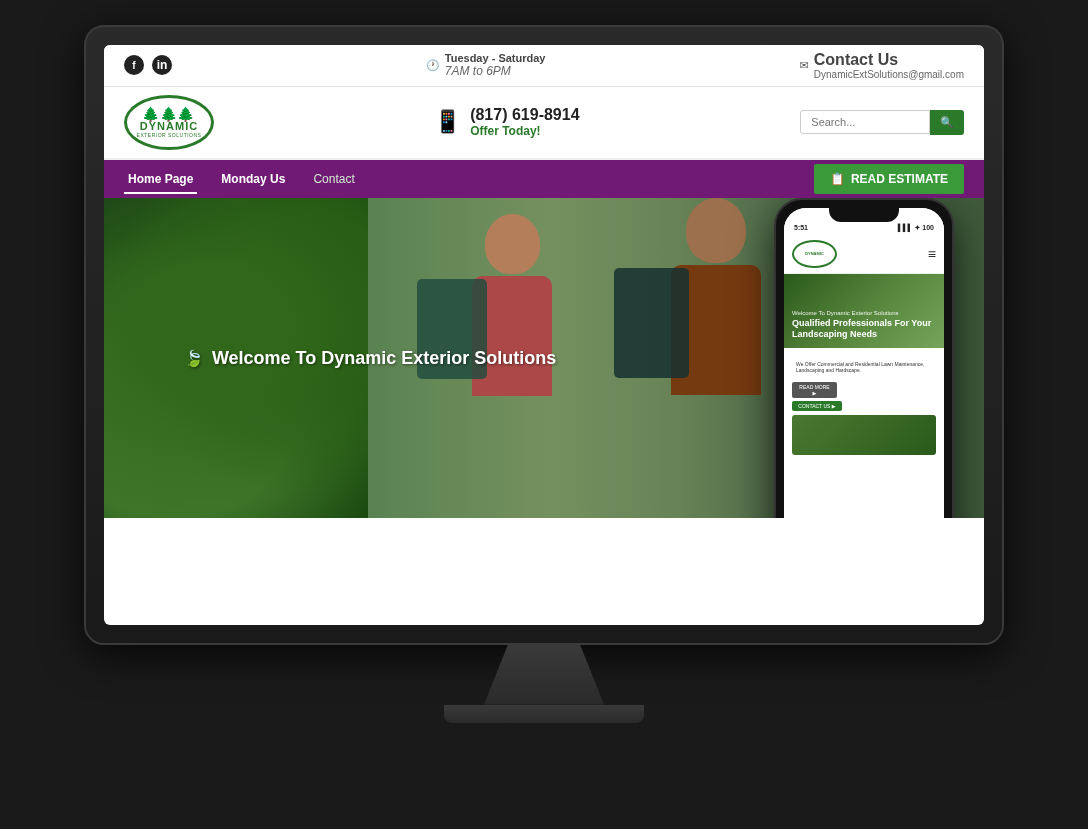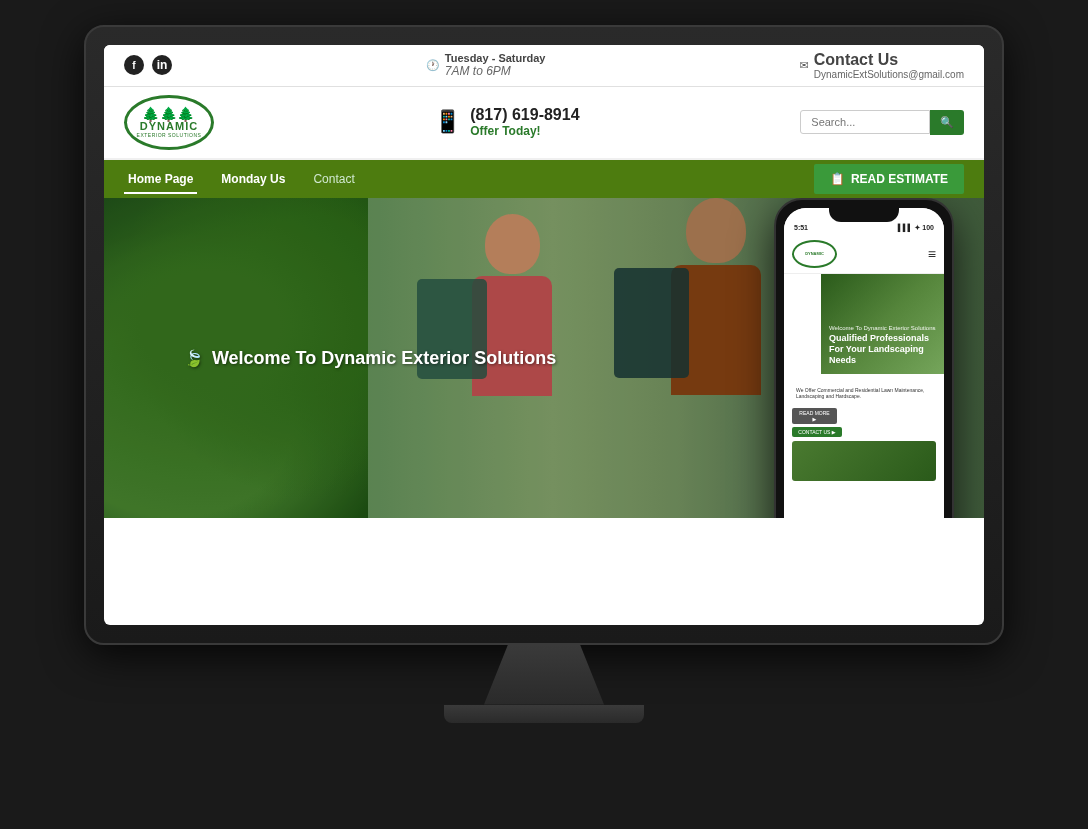--- a/index.html
+++ b/index.html
@@ -193,21 +193,21 @@
       border: none;
       padding: 6px 10px;
       border-radius: 0 3px 3px 0;
       cursor: pointer;
       color: #fff;
       font-size: 11px;
     }
 
     
     .site-nav {
-      background: #4d7c0f;
+      background: #701a75;
       padding: 8px 20px;
       display: flex;
       align-items: center;
       justify-content: space-between;
       height: 38px;
     }
 
     .nav-links {
       display: flex;
       align-items: center;
@@ -357,29 +357,28 @@
       color: #2a7a2a;
       font-weight: bold;
     }
 
     .phone-menu-icon {
       font-size: 14px;
       color: #333;
     }
 
     .phone-hero {
-      height: 100px;
+      height: 74px;
       background: linear-gradient(135deg, #2a5a1a, #4a7a30, #6a9a50);
       position: relative;
       overflow: hidden;
       display: flex;
       flex-direction: column;
       justify-content: flex-end;
       padding: 8px;
-      margin-left: 37px;
     }
 
     .phone-hero-overlay-text {
       color: #fff;
       font-size: 6px;
       margin-bottom: 2px;
       opacity: 0.9;
     }
 
     .phone-hero-title {

